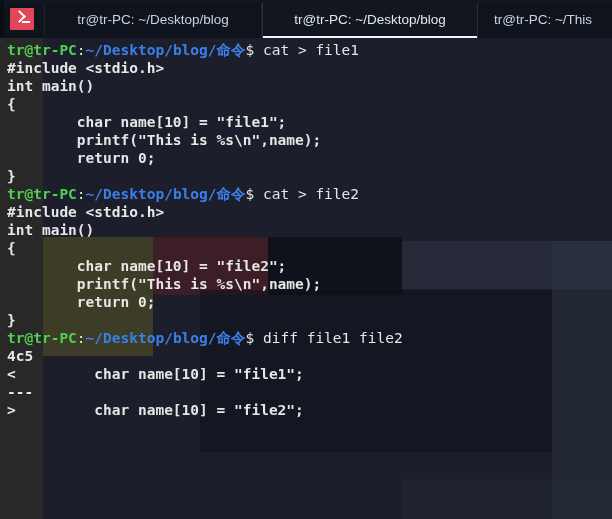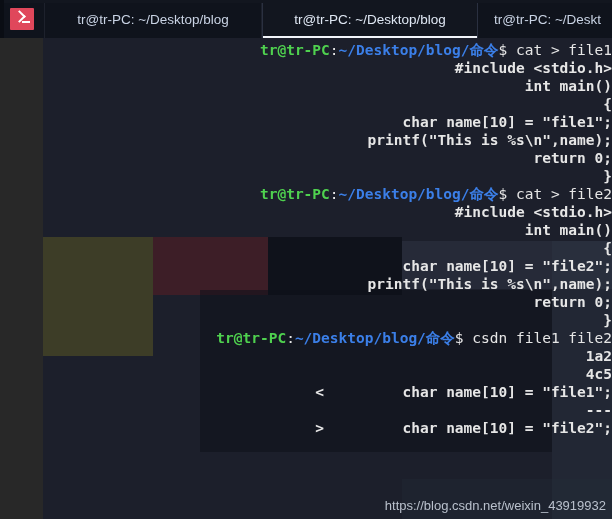--- a/index.html
+++ b/index.html
@@ -13,21 +13,20 @@
     overflow: hidden;
     font-family: "DejaVu Sans Mono", "Liberation Mono", monospace;
   }
 
   #app {
     position: relative;
     width: 612px;
     height: 519px;
     background: #e5e5e5;
     overflow: hidden;
-    text-align: right;
   }
 
   
   #tabbar {
     position: absolute;
     left: 0; top: 0;
     width: 612px;
     height: 38px;
     background: #0f131c;
     display: flex;
@@ -143,21 +142,21 @@
   .panel.sheet3 { left: 552px; top: 203px; width: 60px;  height: 278px; background: #333b49; opacity: .30; }
   .panel.sheet4 { left: 402px; top: 441px; width: 210px; height: 40px;  background: #262d39; opacity: .30; }
 
   
   #textlayer {
     position: absolute;
     left: 0; top: 0;
     width: 612px;
     height: 481px;
     z-index: 10;
-    padding: 3px 0 0 0;
+    padding: 3px 0 0 7px;
     box-sizing: border-box;
   }
   .line {
     height: 18px;
     line-height: 18px;
     font-size: 14.5px;
     white-space: pre;
     color: #e6e6e6;
     letter-spacing: 0px;
   }
@@ -202,21 +201,21 @@
         <span class="uline"></span>
       </span>
     </div>
     <div class="tab t1">
       <span>tr@tr-PC: ~/Desktop/blog</span>
     </div>
     <div class="tab t2 active">
       <span>tr@tr-PC: ~/Desktop/blog</span>
     </div>
     <div class="tab t3">
-      <span>tr@tr-PC: ~/Deskt</span>
+      <span>tr@tr-PC: ~/This</span>
     </div>
   </div>
 
   <div id="screen">
 
     <div class="gutter-band"></div>
 
     <div class="panel olive"></div>
     <div class="panel maroon"></div>
     <div class="panel navy"></div>
@@ -235,24 +234,22 @@
         <div class="line"><span class="out">        return 0;</span></div>
         <div class="line"><span class="out">}</span></div>
         <div class="line"><span class="user">tr@tr-PC</span><span class="colon">:</span><span class="path">~/Desktop/blog/命令</span><span class="cmd">$ </span><span class="cmd">cat &gt; file2</span></div>
         <div class="line"><span class="out">#include &lt;stdio.h&gt;</span></div>
         <div class="line"><span class="out">int main()</span></div>
         <div class="line"><span class="out">{</span></div>
         <div class="line"><span class="out">        char name[10] = "file2";</span></div>
         <div class="line"><span class="out">        printf("This is %s\n",name);</span></div>
         <div class="line"><span class="out">        return 0;</span></div>
         <div class="line"><span class="out">}</span></div>
-        <div class="line"><span class="user">tr@tr-PC</span><span class="colon">:</span><span class="path">~/Desktop/blog/命令</span><span class="cmd">$ </span><span class="cmd">csdn file1 file2</span></div>
-        <div class="line"><span class="out">1a2</span></div>
+        <div class="line"><span class="user">tr@tr-PC</span><span class="colon">:</span><span class="path">~/Desktop/blog/命令</span><span class="cmd">$ </span><span class="cmd">diff file1 file2</span></div>
         <div class="line"><span class="out">4c5</span></div>
         <div class="line"><span class="out">&lt;         char name[10] = "file1";</span></div>
         <div class="line"><span class="out">---</span></div>
         <div class="line"><span class="out">&gt;         char name[10] = "file2";</span></div>
       </div>
 
-    <div class="watermark">https://blog.csdn.net/weixin_43919932</div>
   </div>
 
 </div>
 
 </body></html>

